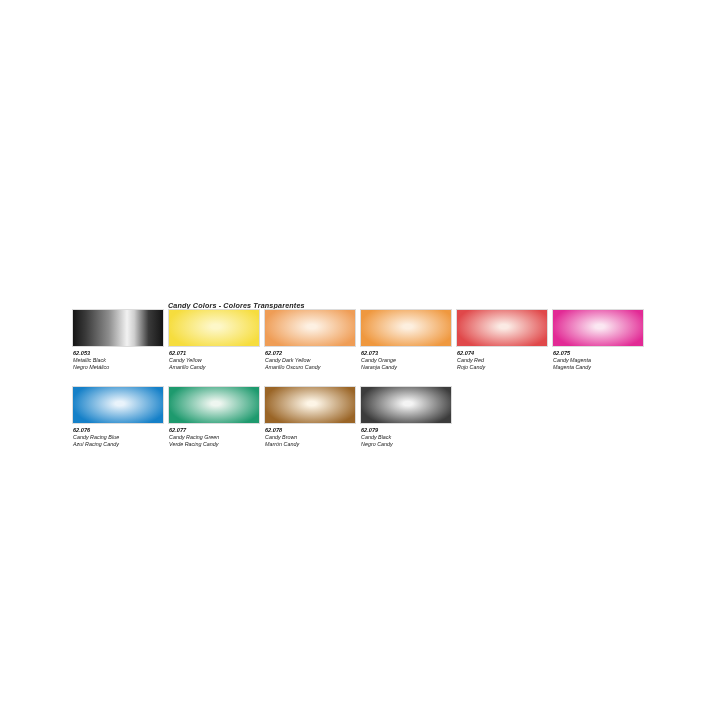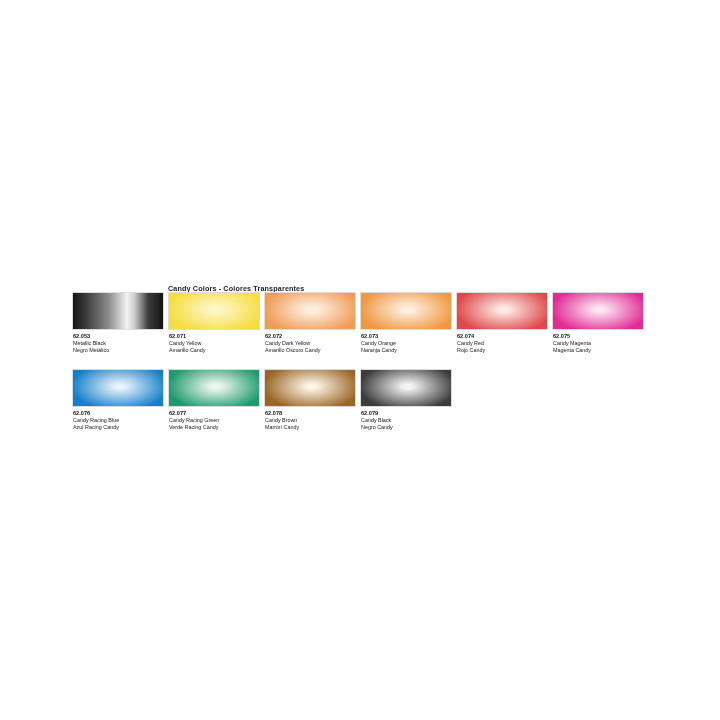--- a/index.html
+++ b/index.html
@@ -11,24 +11,25 @@
     width: 720px;
     height: 720px;
     background: #ffffff;
     font-family: "Liberation Sans", sans-serif;
     overflow: hidden;
   }
 
   #sheet {
     position: absolute;
     left: 0;
-    top: 0;
+    top: 17px;
     width: 720px;
     height: 664px;
     background: #ffffff;
+    font-style: italic;
   }
 
   
   #chart-title {
     position: absolute;
     left: 168px;
     top: 284px;
     font-size: 7.2px;
     font-weight: bold;
     color: #1c1c1c;

